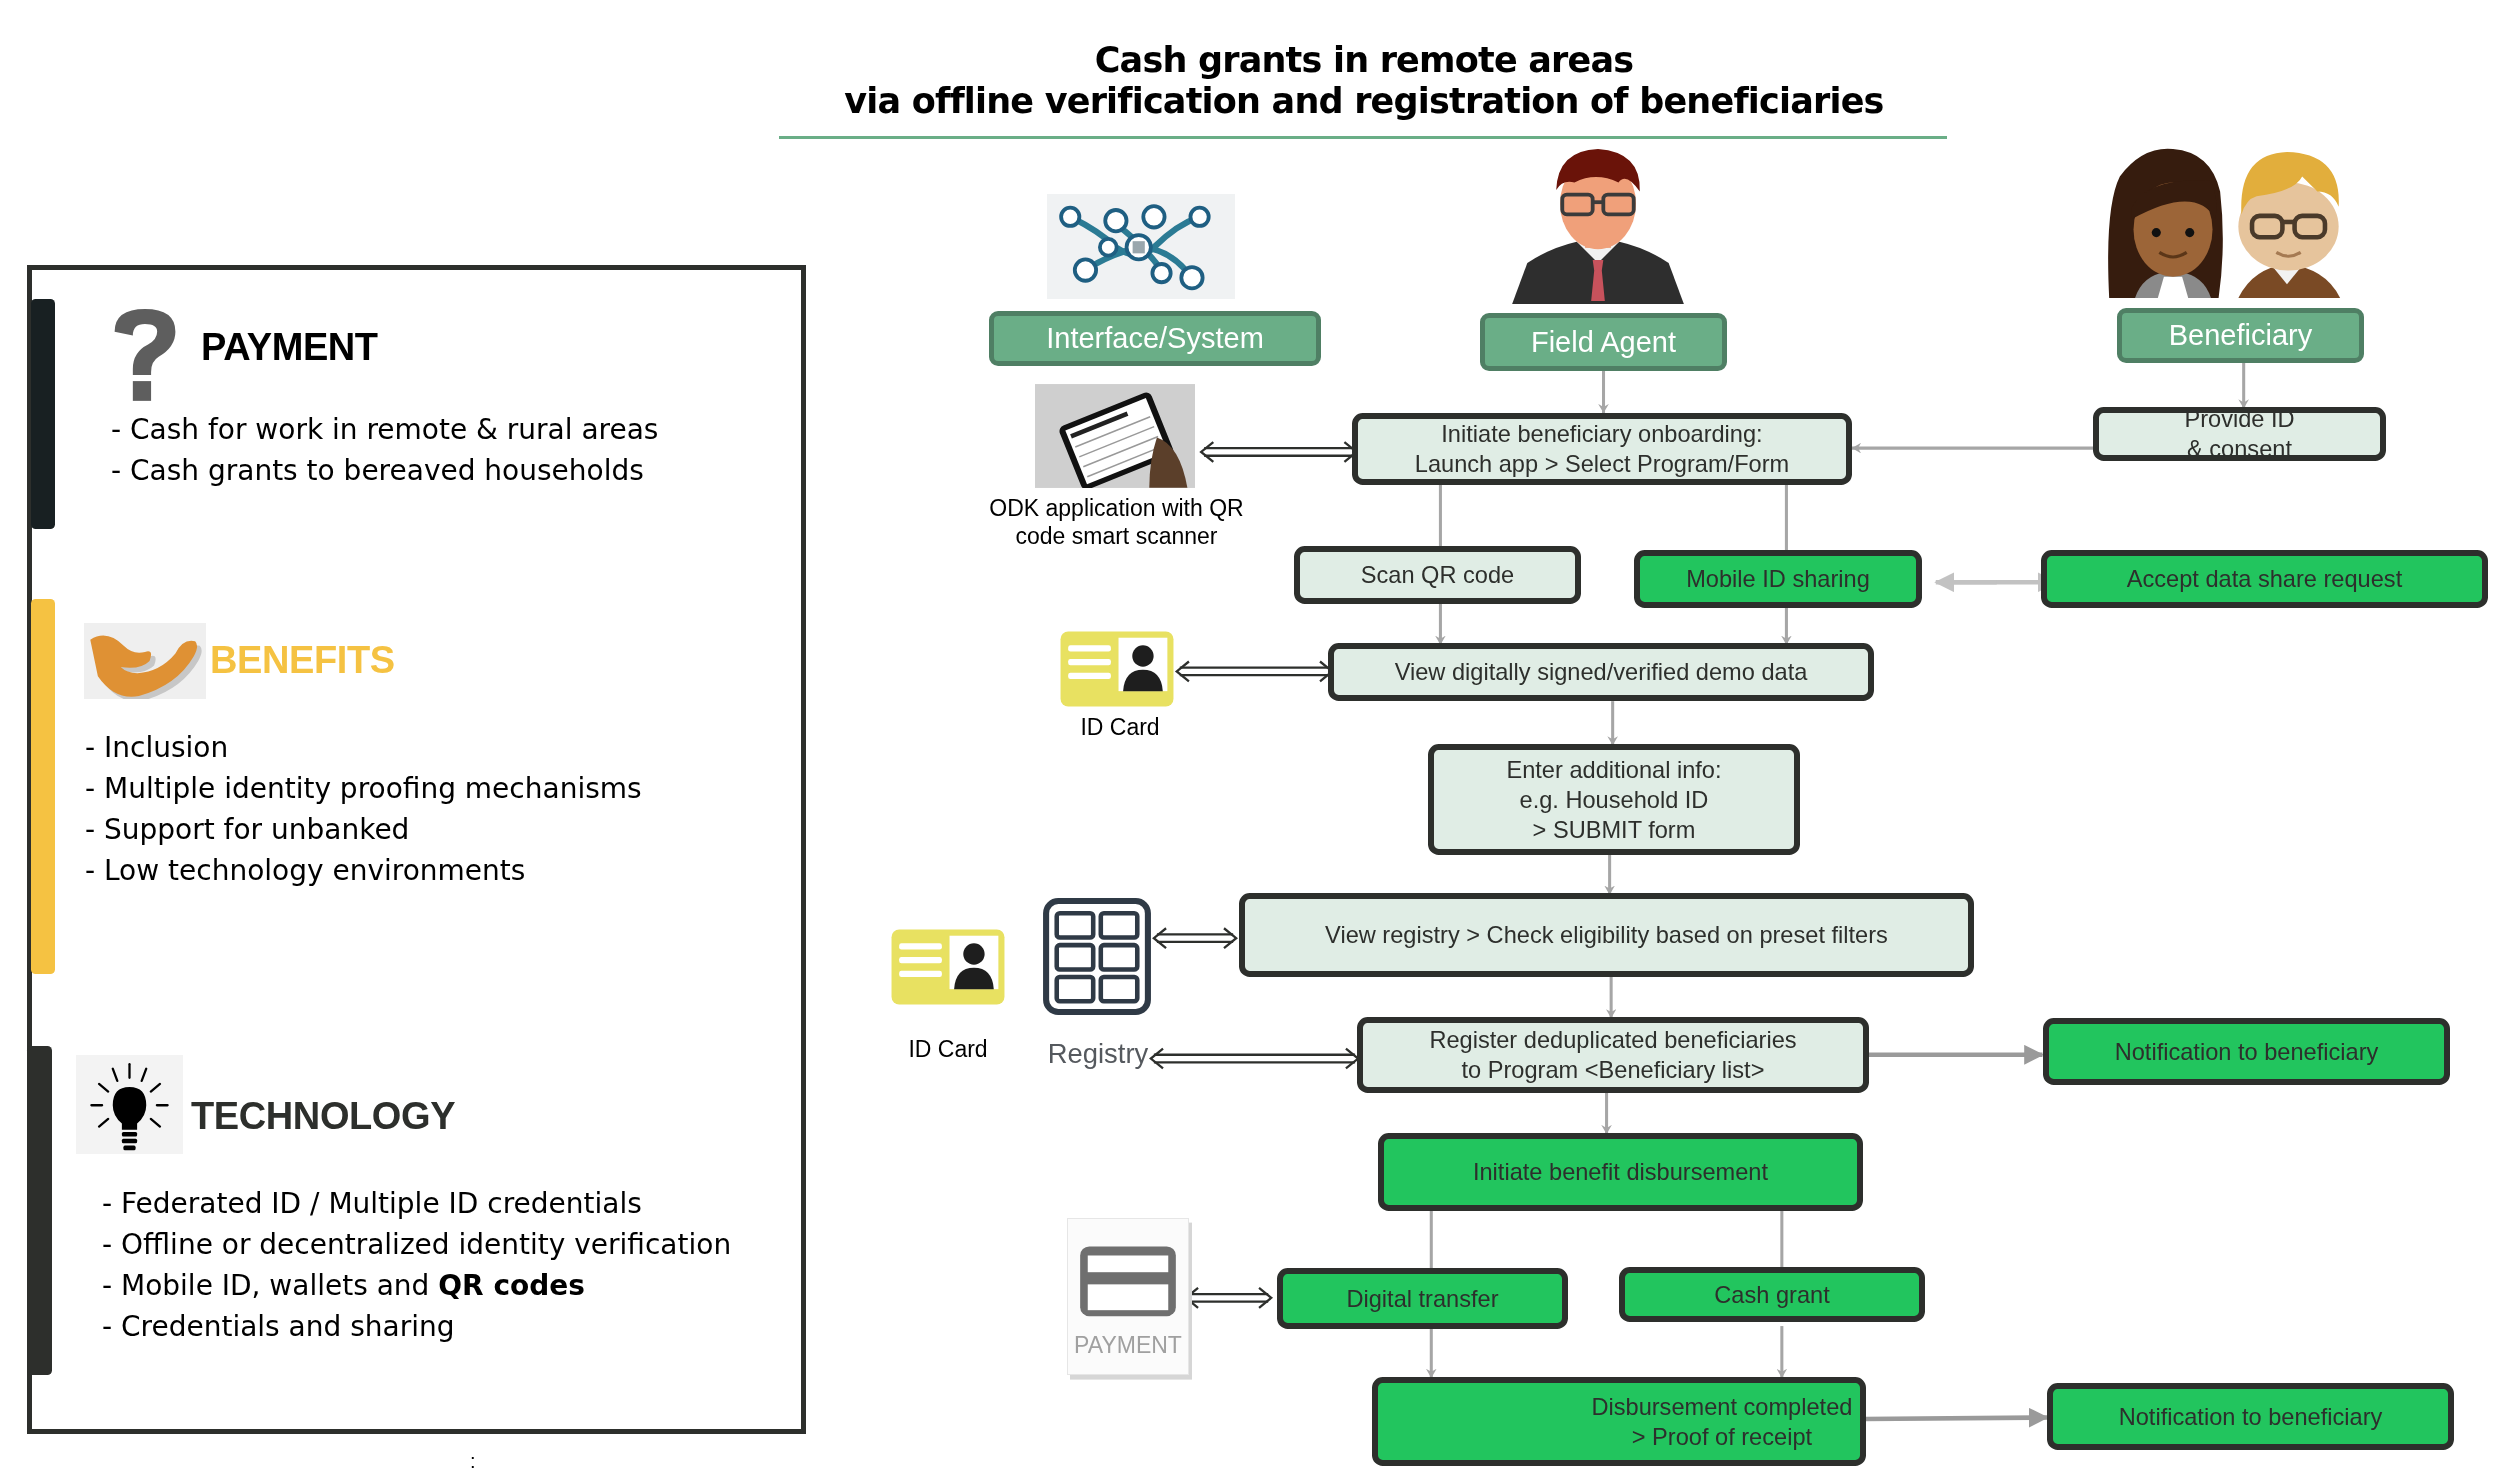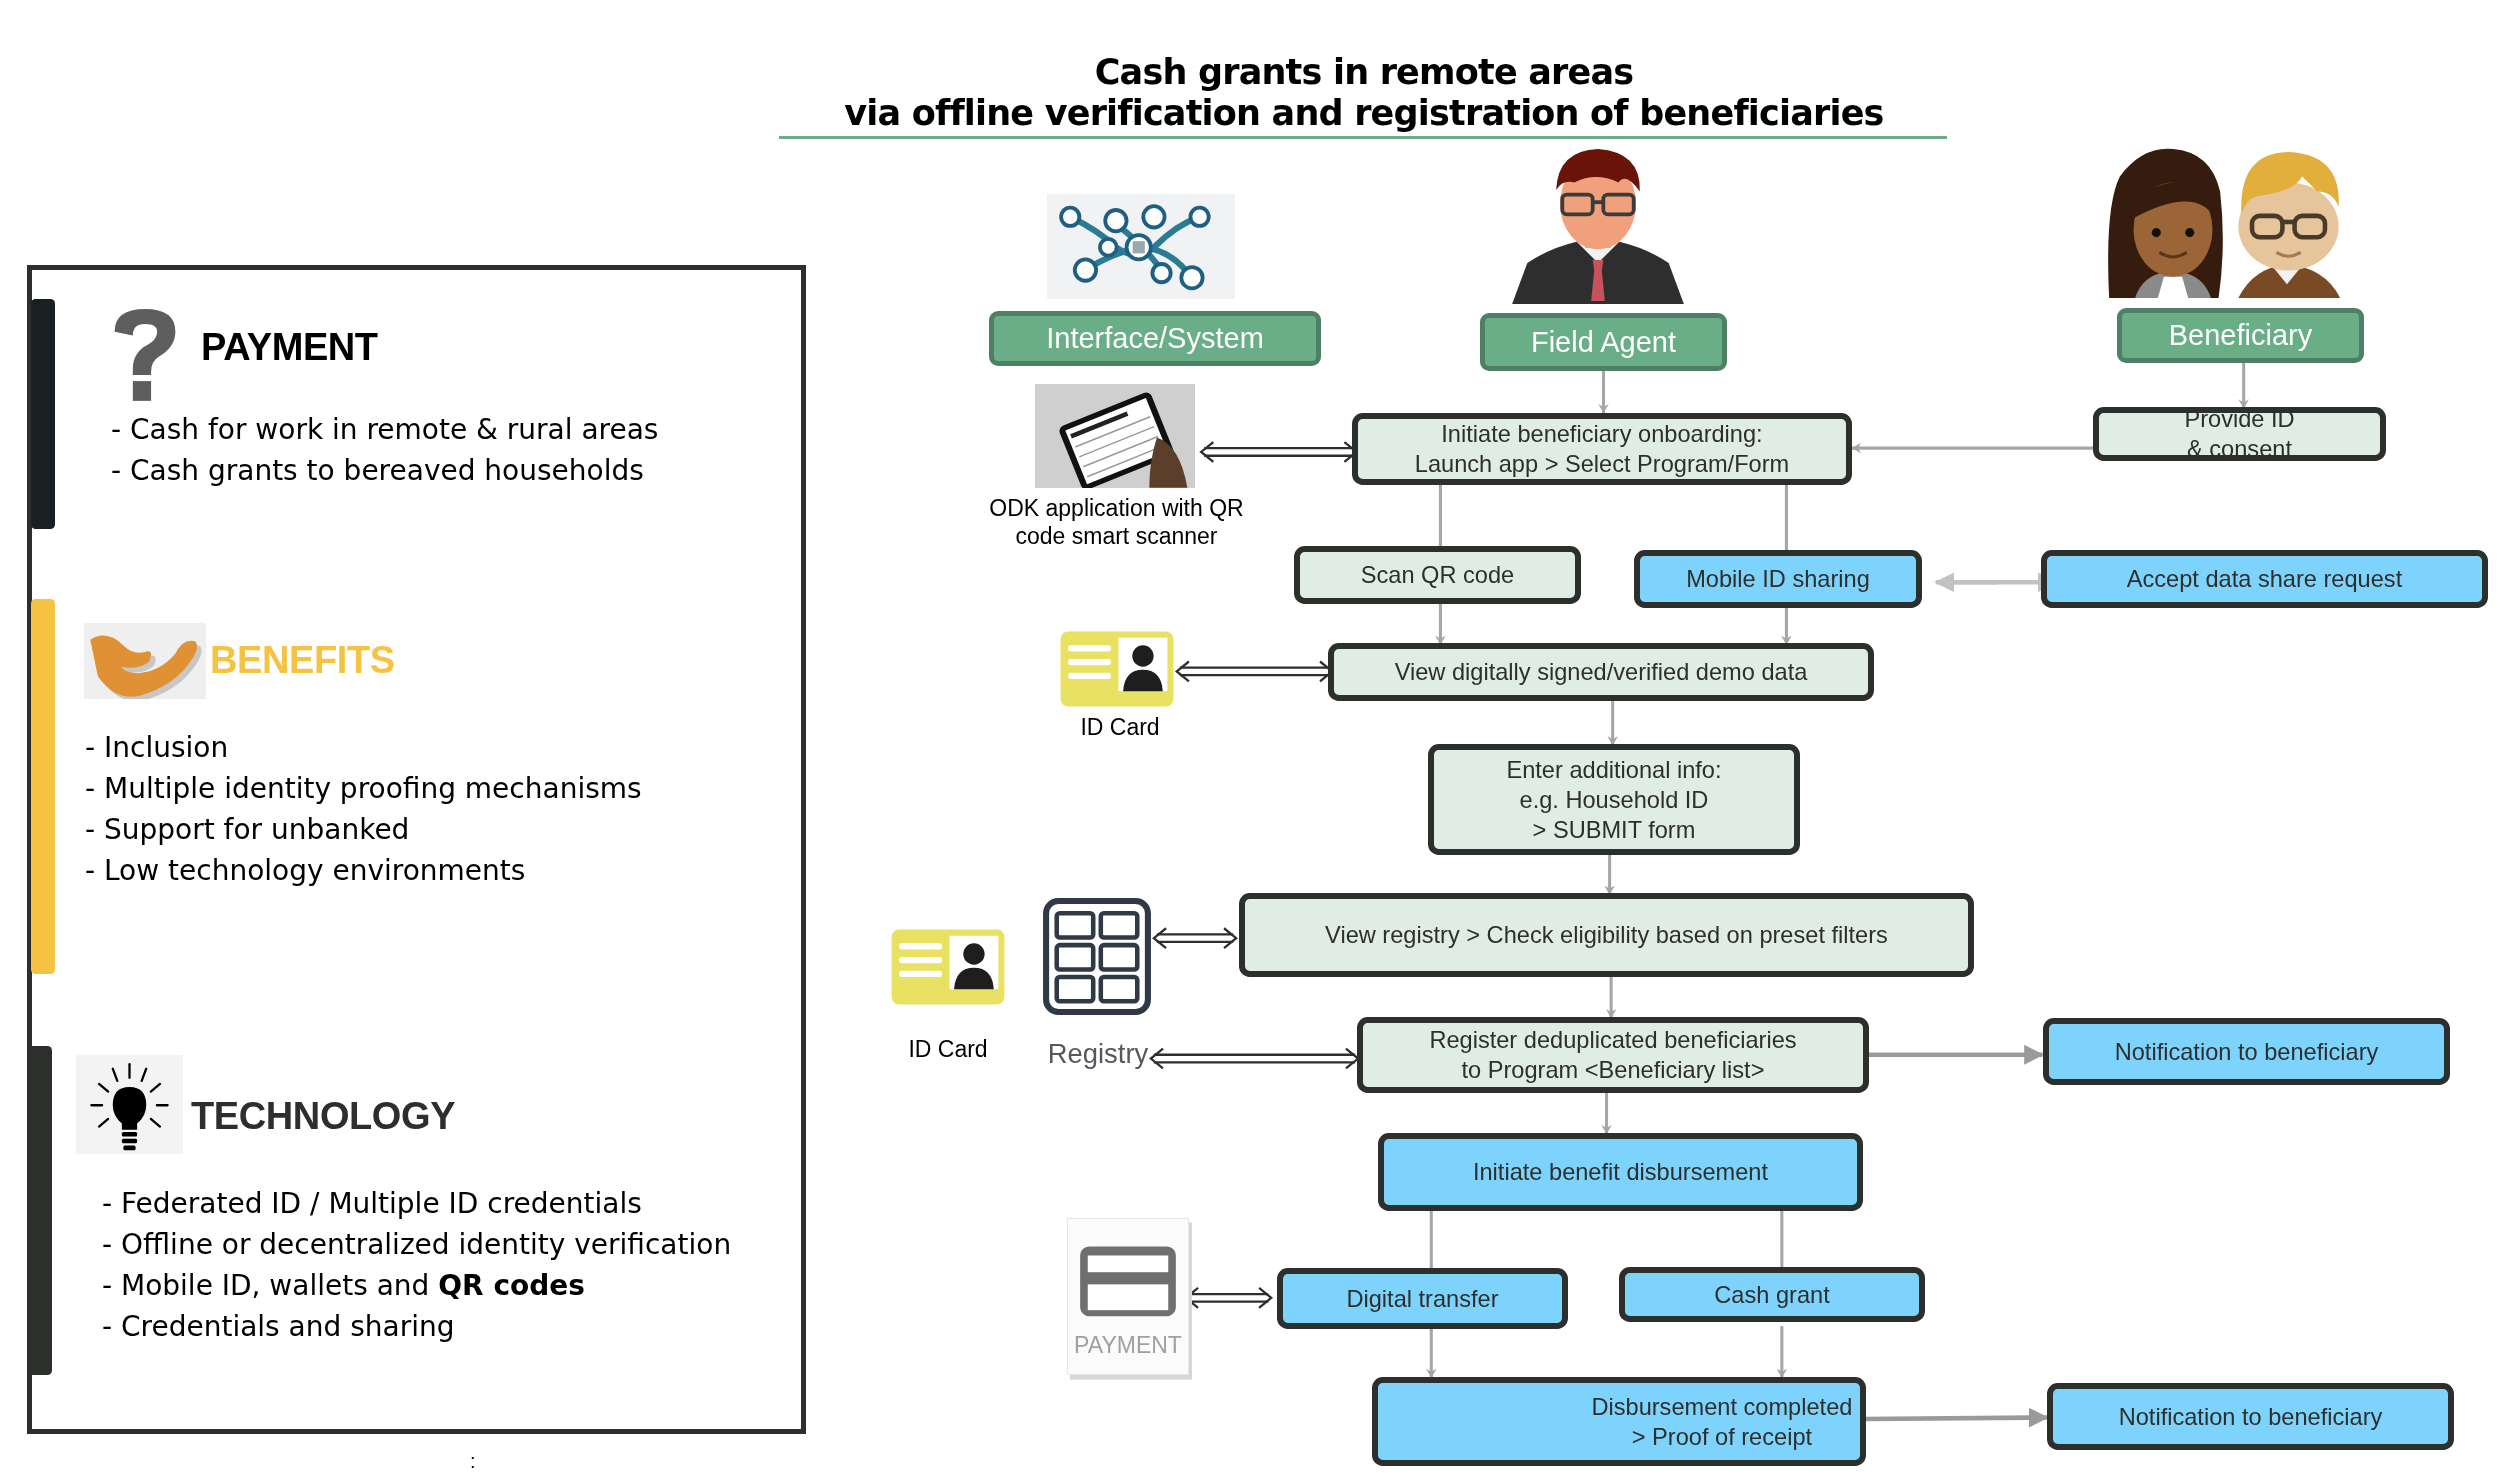--- a/index.html
+++ b/index.html
@@ -1,32 +1,32 @@
 <!DOCTYPE html>
 <html style="font-size:12.2px"><head>
 <meta charset="utf-8">
 <style>
   html,body{margin:0;padding:0;background:#fff;}
   #canvas{position:relative;width:2512px;height:1480px;background:#fff;overflow:hidden;font-family:"Liberation Sans",sans-serif;color:#2d2f2c;}
   .abs{position:absolute;}
   
-  .title{left:762px;top:52px;width:1204px;text-align:center;font-family:"DejaVu Sans",sans-serif;font-weight:bold;font-size:35px;line-height:41px;color:#000;letter-spacing:-0.8px;}
+  .title{left:762px;top:40px;width:1204px;text-align:center;font-family:"DejaVu Sans",sans-serif;font-weight:bold;font-size:35px;line-height:41px;color:#000;letter-spacing:-0.8px;}
   .title-rule{left:779px;top:136px;width:1168px;height:3px;background:#6aae87;}
   
   .panel{left:27.4px;top:265px;width:779px;height:1169px;border:5.3px solid #2d2f2c;box-sizing:border-box;background:#fff;}
   .bar{width:24.4px;border-radius:4.6px;}
   .sec-title{font-weight:bold;font-size:38px;letter-spacing:-0.4px;}
   .bullets{font-family:"DejaVu Sans",sans-serif;font-size:28px;line-height:41px;color:#000;margin:0;padding:0;list-style:none;}
   .bullets li{white-space:nowrap;}
   
   .role{background:#6aae87;border:5.3px solid #4f7f64;border-radius:9.1px;color:#fff;font-size:29px;text-align:center;box-sizing:border-box;display:flex;align-items:center;justify-content:center;}
   
   .box{border:6.9px solid #2d2f2c;border-radius:10.7px;box-sizing:border-box;display:flex;align-items:center;justify-content:center;text-align:center;font-size:23.6px;line-height:30px;color:#2d2f2c;padding:0 7.6px;}
   .box.green{background:#e0ede5;}
-  .box.white{background:#7dd3fc;}
+  .box.white{background:#22c55e;}
   .caption{font-size:23px;text-align:center;color:#000;line-height:28px;}
   svg.wires{position:absolute;left:0;top:0;width:2512px;height:1480px;pointer-events:none;}
 </style>
 </head>
 <body>
 
 <div id="canvas">
 
   <div class="abs title">
     <div>Cash grants in remote areas</div>

